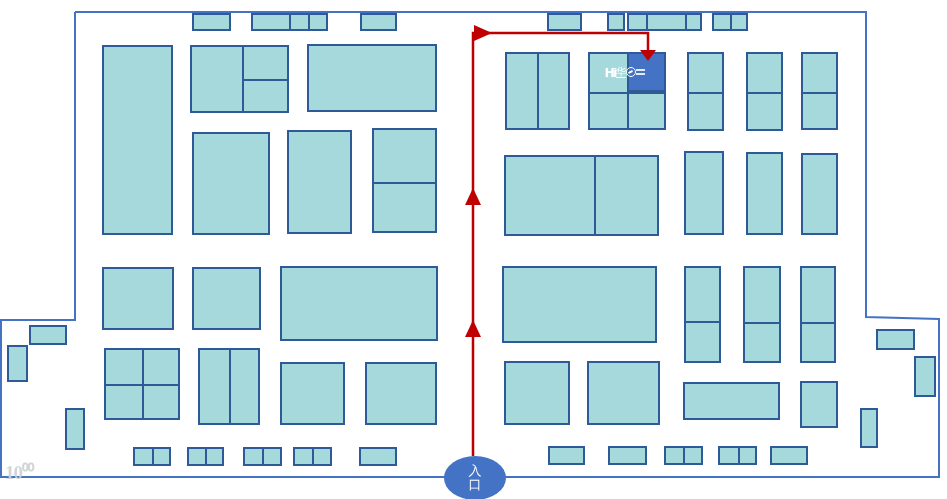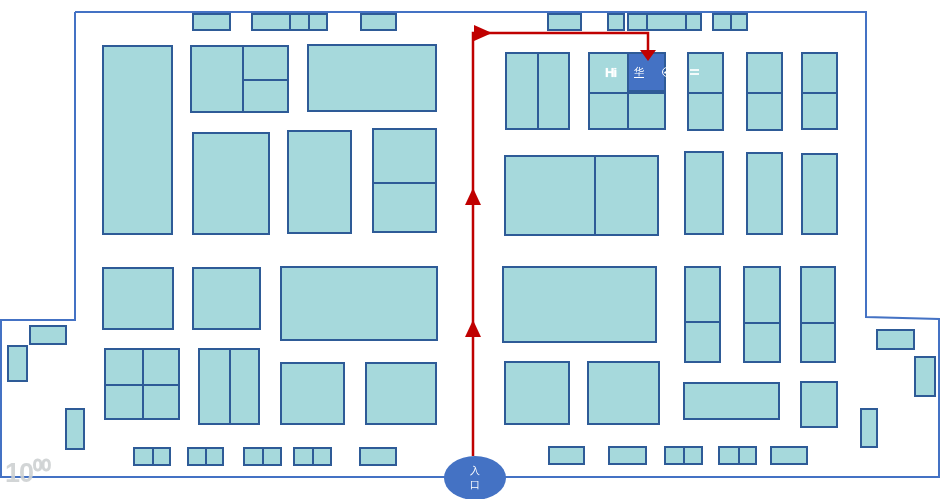--- a/index.html
+++ b/index.html
@@ -8,33 +8,33 @@
   #booth-layer{position:absolute;inset:0;z-index:1;}
   .booth{position:absolute;box-sizing:border-box;background:var(--booth-fill,#A6D9DC);border:2px solid var(--booth-border,#2E5B97);}
   .booth .divider{position:absolute;background:var(--booth-border,#2E5B97);}
   .booth.highlight{background:var(--accent,#4472C4);z-index:2;}
 
   .overlay{position:absolute;left:0;top:0;z-index:3;pointer-events:none;}
   .outline{fill:none;stroke-width:2px;}
   .route{fill:none;stroke-width:2.5px;}
   .arrowhead{stroke:none;}
 
-  .dest-logo{position:absolute;left:605px;top:63px;height:18px;z-index:4;display:flex;align-items:center;gap:18px;color:#fff;white-space:nowrap;}
+  .dest-logo{position:absolute;left:605px;top:63px;height:18px;z-index:4;display:flex;align-items:center;gap:0;color:#fff;white-space:nowrap;}
   .logo-hi{font-weight:bold;font-size:13px;letter-spacing:-1px;text-shadow:0 0 1px #fff;}
   .logo-name{font-size:10px;border-bottom:1px solid #fff;line-height:11px;}
   .globe{display:inline-block;width:10px;height:10px;border:1.5px solid #fff;border-radius:50%;box-sizing:border-box;position:relative;}
   .globe::after{content:"";position:absolute;left:1px;top:3px;width:5px;height:2px;background:#fff;border-radius:2px;transform:rotate(-25deg);}
   .fineprint{display:flex;flex-direction:column;gap:2px;}
   .fineprint i{display:block;width:9px;height:2px;background:rgba(255,255,255,.85);}
 
   .entrance{position:absolute;left:444px;top:456px;width:62px;height:44px;background:var(--accent,#4472C4);border-radius:50%;z-index:5;display:flex;align-items:center;justify-content:center;color:#fff;}
-  .entrance span{display:block;width:15px;font-size:10px;line-height:14px;text-align:center;word-break:break-all;}
+  .entrance span{display:block;width:15px;font-size:13px;line-height:14px;text-align:center;word-break:break-all;}
 
   .watermark{position:absolute;left:5px;top:458px;z-index:6;display:flex;align-items:flex-start;color:rgba(205,208,210,0.9);font-weight:bold;white-space:nowrap;}
-  .wm-mark{font-size:27px;line-height:30px;letter-spacing:-1px;}
+  .wm-mark{font-size:19px;line-height:30px;letter-spacing:-1px;font-family:Liberation Serif, serif;}
   .wm-text{font-size:26px;line-height:32px;letter-spacing:3px;margin-left:4px;text-shadow:0 0 1px #c0c4c6;}
 </style>
 </head>
 <body>
 
 <div id="stage">
 
   <div id="booth-layer">
       <div class="booth" style="left: 192px; top: 13px; width: 39px; height: 18px;"></div>
       <div class="booth" style="left: 251px; top: 13px; width: 77px; height: 18px;">

